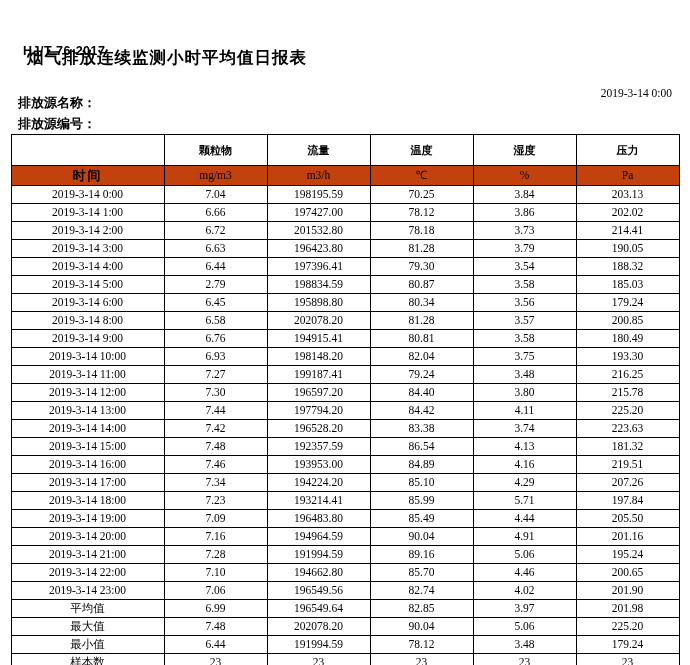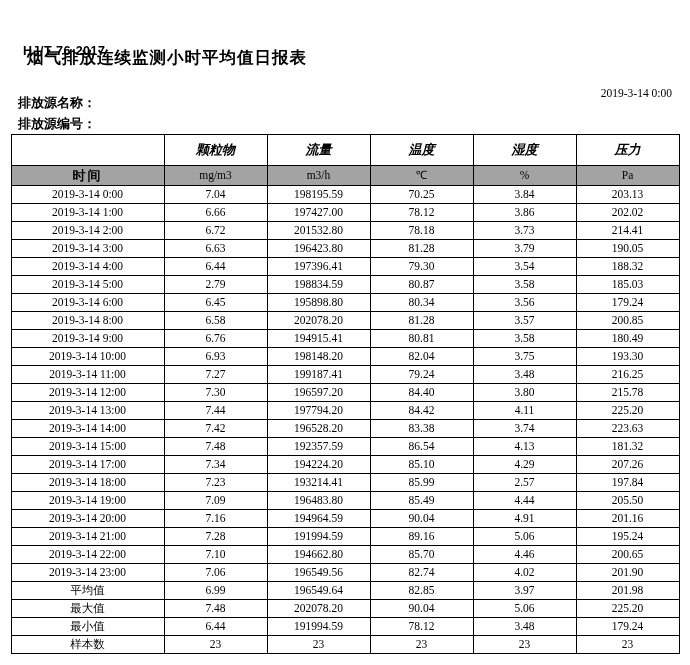--- a/index.html
+++ b/index.html
@@ -71,29 +71,28 @@
     border: 1px solid #000000;
     text-align: center;
     font-size: 11.5px;
     font-family: "Liberation Serif", serif;
     padding: 0;
     height: 17px;
     line-height: 17px;
     white-space: nowrap;
   }
   table.report th.hdr {
-    font-size: 13px;
+    font-size: 11px;
     font-weight: bold;
     height: 30px;
     line-height: 30px;
     font-family: "Liberation Sans", sans-serif;
-    font-style: italic;
   }
   tr.unitrow td {
-    background: #a3a3a3;
+    background: #c2410c;
     height: 19px;
     line-height: 19px;
     font-size: 11.5px;
   }
   tr.unitrow td.timecell {
     font-weight: bold;
     font-size: 13px;
     font-family: "Liberation Sans", sans-serif;
     letter-spacing: 2px;
   }
@@ -266,33 +265,41 @@
         </tr>
         <tr>
           <td class="timecol">2019-3-14  15:00</td>
           <td>7.48</td>
           <td>192357.59</td>
           <td>86.54</td>
           <td>4.13</td>
           <td>181.32</td>
         </tr>
         <tr>
+          <td class="timecol">2019-3-14  16:00</td>
+          <td>7.46</td>
+          <td>193953.00</td>
+          <td>84.89</td>
+          <td>4.16</td>
+          <td>219.51</td>
+        </tr>
+        <tr>
           <td class="timecol">2019-3-14  17:00</td>
           <td>7.34</td>
           <td>194224.20</td>
           <td>85.10</td>
           <td>4.29</td>
           <td>207.26</td>
         </tr>
         <tr>
           <td class="timecol">2019-3-14  18:00</td>
           <td>7.23</td>
           <td>193214.41</td>
           <td>85.99</td>
-          <td>2.57</td>
+          <td>5.71</td>
           <td>197.84</td>
         </tr>
         <tr>
           <td class="timecol">2019-3-14  19:00</td>
           <td>7.09</td>
           <td>196483.80</td>
           <td>85.49</td>
           <td>4.44</td>
           <td>205.50</td>
         </tr>

